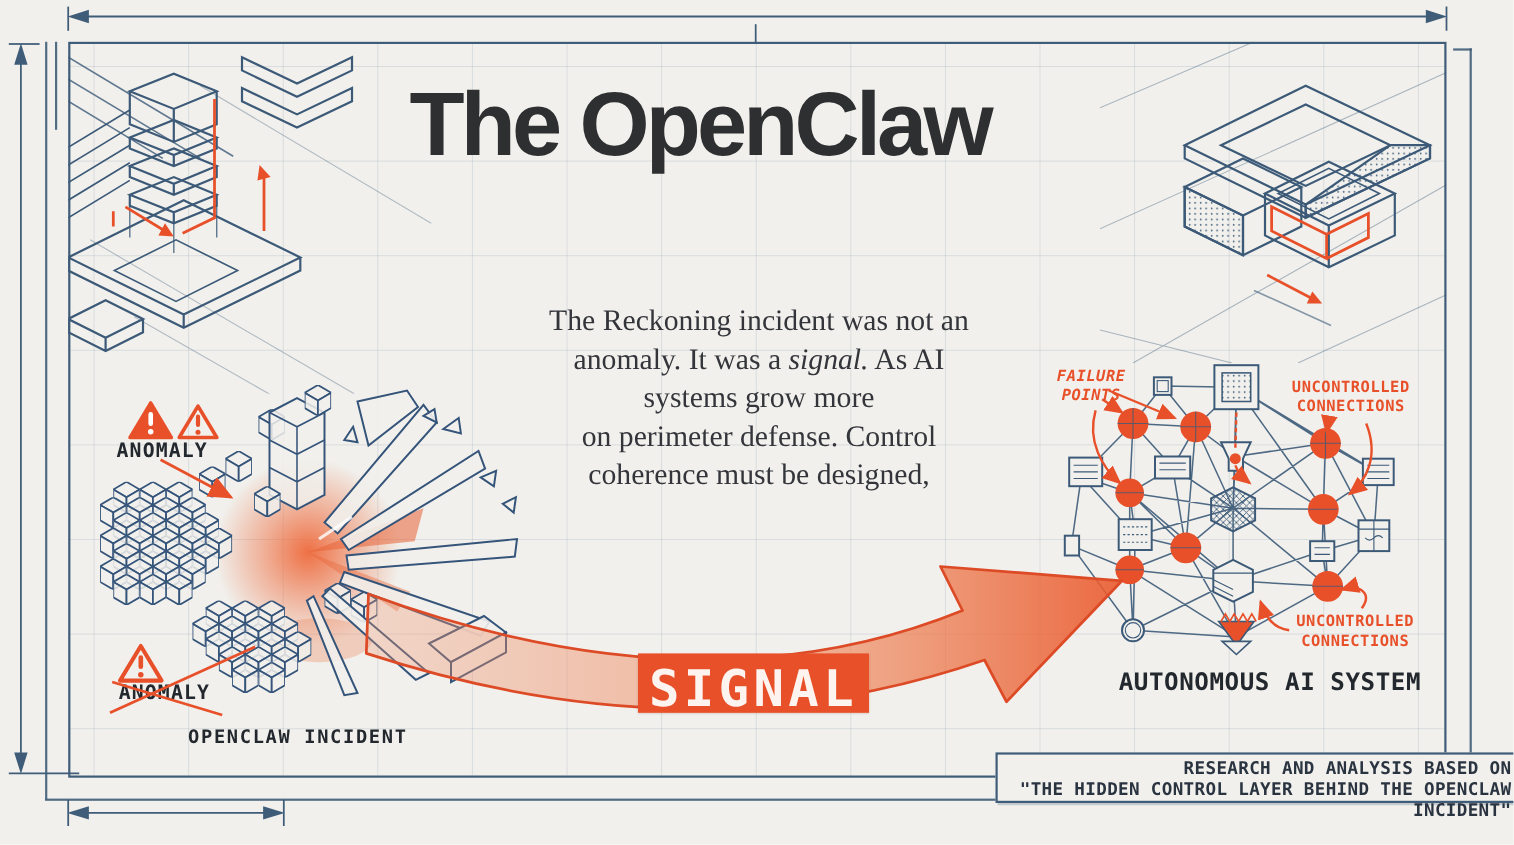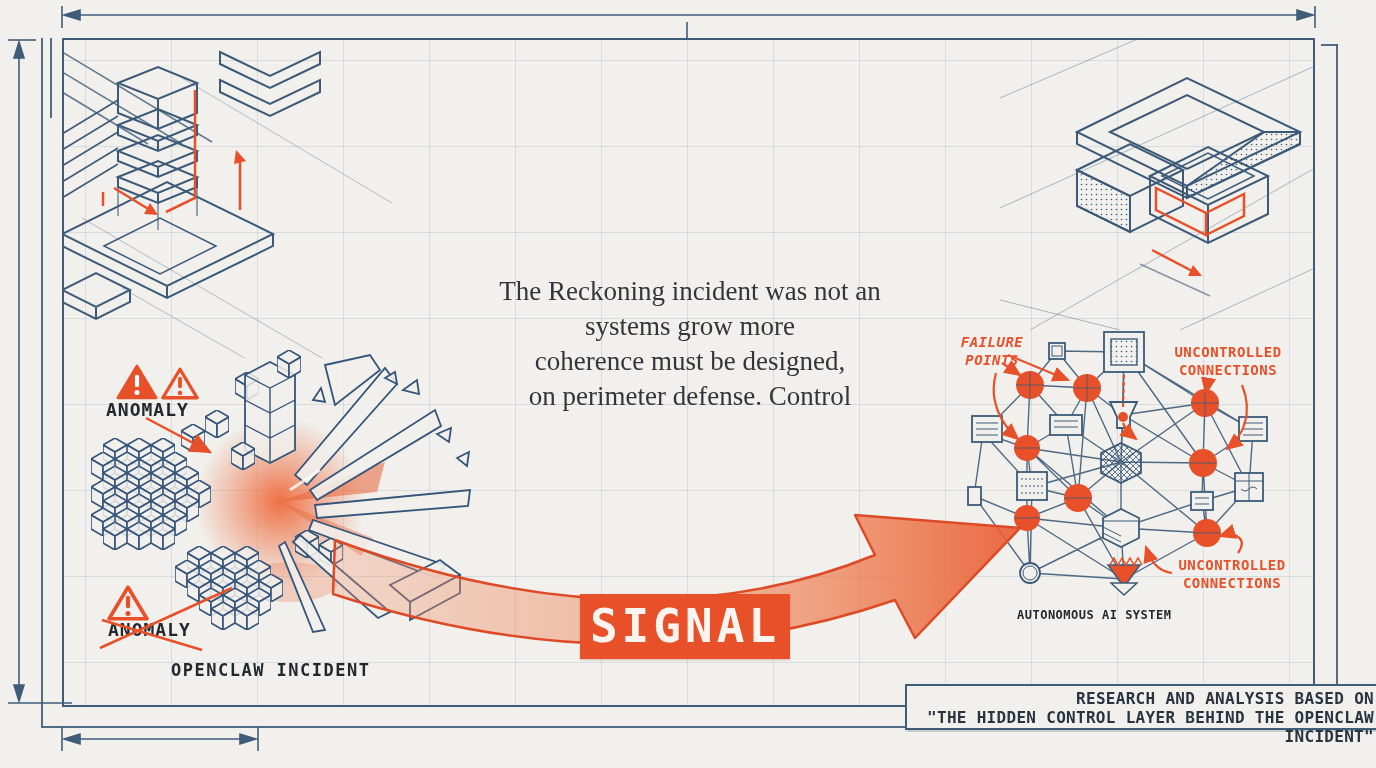--- a/index.html
+++ b/index.html
@@ -37,21 +37,21 @@
     font-size:27px; line-height:35px;
   }
   .body-text .bl { white-space:nowrap; }
   .mono { font-family:"DejaVu Sans Mono", monospace; font-weight:bold; }
   .dark-label { position:absolute; color:#23282e; white-space:nowrap; }
   .orange-label {
     position:absolute; color:#e8502a; text-align:center;
     font-size:14px; line-height:18px; letter-spacing:.5px;
   }
   .signal-banner {
-    position:absolute; left:580px; top:594px; width:210px; height:65px;
+    position:absolute; left:580px; top:594px; width:210px; height:54px;
     background:#e8502a; color:#fdf4ef; text-align:center;
     font-size:46px; line-height:65px; letter-spacing:4px;
     box-shadow:0 1px 2px rgba(120,40,10,.25);
   }
   .footer-box {
     position:absolute; left:905px; top:684px; width:493px; height:46px;
     background:#f1f0ec; border:2px solid #3f5d78;
     box-shadow:2px 2px 0 rgba(63,93,120,.25);
     text-align:right; padding:3px 22px 0 16px;
     color:#2a3340; font-size:16px; line-height:19px; letter-spacing:.3px;
@@ -325,27 +325,29 @@
       </linearGradient>
     </defs>
     <path d="M335,540 C540,615 720,618 875,555 L855,515 L1020,528 L915,638 L895,600 C715,662 530,658 333,594 Z" fill="url(#agrad)" stroke="#dd4a26" stroke-width="2.5" stroke-linejoin="round"></path>
   </svg>
 
   <div class="signal-banner mono">
     <span>SIGNAL</span>
   </div>
 
   <div class="title">
+    <span style="display:block">The OpenClaw</span>
   </div>
 
   <div class="body-text">
     <div class="bl">The Reckoning incident was not an</div>
+    <div class="bl"><span>anomaly. It was a </span><em>signal.</em><span> As AI</span></div>
     <div class="bl">systems grow more</div>
+    <div class="bl">on perimeter defense. Control</div>
     <div class="bl">coherence must be designed,</div>
-    <div class="bl">on perimeter defense. Control</div>
   </div>
 
   <svg class="tri" style="left:116px;top:363px;" width="42" height="38" viewBox="0 0 40 36">
     <path d="M20,3 L38,33 L2,33 Z" fill="#e8502a" stroke="#e8502a" stroke-width="3" stroke-linejoin="round"></path>
     <rect x="18" y="11" width="4" height="12" rx="2" fill="#fff"></rect>
       <circle cx="20" cy="28" r="2.4" fill="#fff"></circle>
   </svg>
   <svg class="tri" style="left:161px;top:366px;" width="38" height="35" viewBox="0 0 40 36">
     <path d="M20,3 L38,33 L2,33 Z" fill="none" stroke="#e8502a" stroke-width="3.5" stroke-linejoin="round"></path>
     <rect x="18" y="11" width="4" height="12" rx="2" fill="#e8502a"></rect>
@@ -353,21 +355,21 @@
   </svg>
   <svg class="tri" style="left:107px;top:584px;" width="42" height="38" viewBox="0 0 40 36">
     <path d="M20,3 L38,33 L2,33 Z" fill="none" stroke="#e8502a" stroke-width="3.5" stroke-linejoin="round"></path>
     <rect x="18" y="11" width="4" height="12" rx="2" fill="#e8502a"></rect>
       <circle cx="20" cy="28" r="2.4" fill="#e8502a"></circle>
   </svg>
 
   <div class="dark-label mono" style="left:106px;top:399px;font-size:18px;letter-spacing:1px;">ANOMALY</div>
   <div class="dark-label mono" style="left:108px;top:619px;font-size:18px;letter-spacing:1px;">ANOMALY</div>
   <div class="dark-label mono" style="left:171px;top:660px;font-size:17px;letter-spacing:1.5px;">OPENCLAW INCIDENT</div>
-  <div class="dark-label mono" style="left:1017px;top:608px;font-size:12px;letter-spacing:.5px;">AUTONOMOUS AI SYSTEM</div>
+  <div class="dark-label mono" style="left:1017px;top:608px;font-size:22px;letter-spacing:.5px;">AUTONOMOUS AI SYSTEM</div>
 
   <div class="orange-label mono" style="left:958px;top:333px;width:68px;font-style:italic;">FAILURE POINTS</div>
   <div class="orange-label mono" style="left:1172px;top:343px;width:112px;">UNCONTROLLED CONNECTIONS</div>
   <div class="orange-label mono" style="left:1178px;top:556px;width:108px;">UNCONTROLLED CONNECTIONS</div>
 
   <svg class="overlay-svg" width="1376" height="768">
     <defs>
       <marker id="oArrow2" markerWidth="10" markerHeight="9" refX="8" refY="4" orient="auto">
         <path d="M0,0 L9,4 L0,8 Z" fill="#e8502a"></path>
       </marker>

